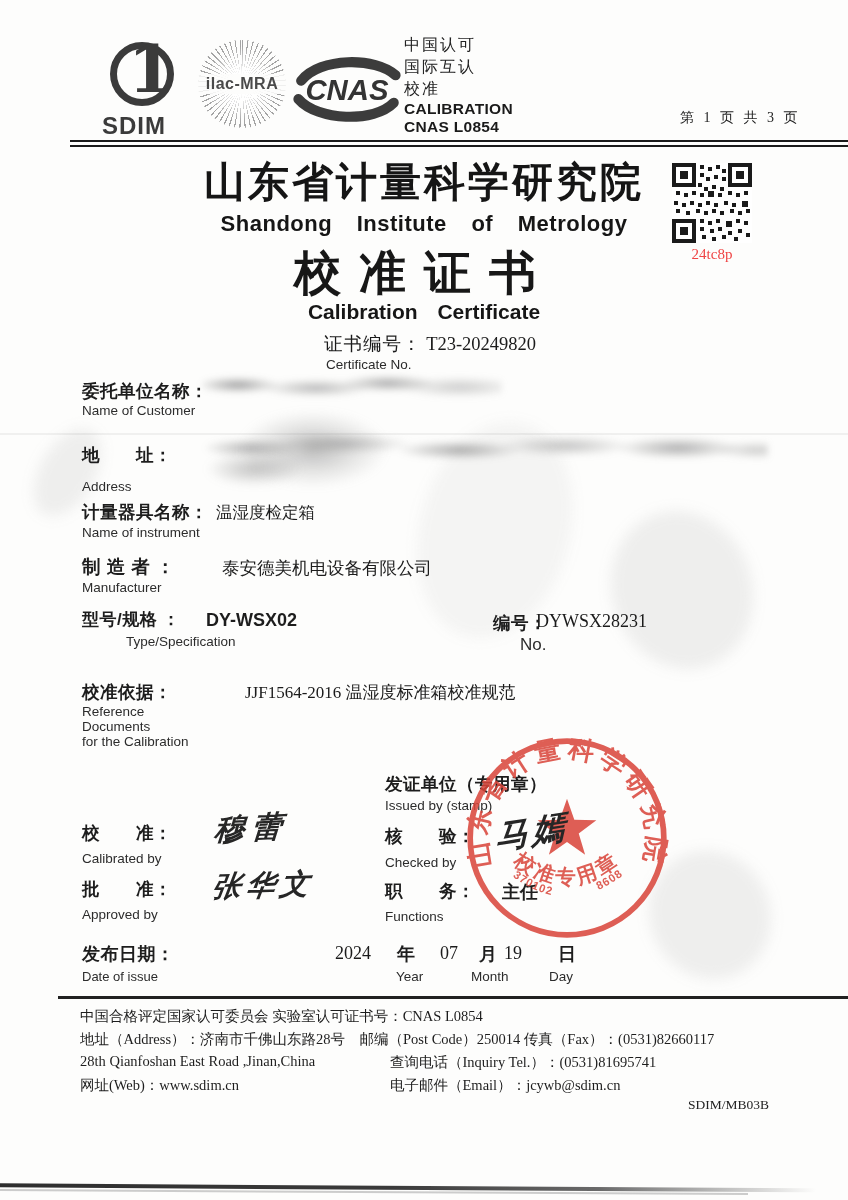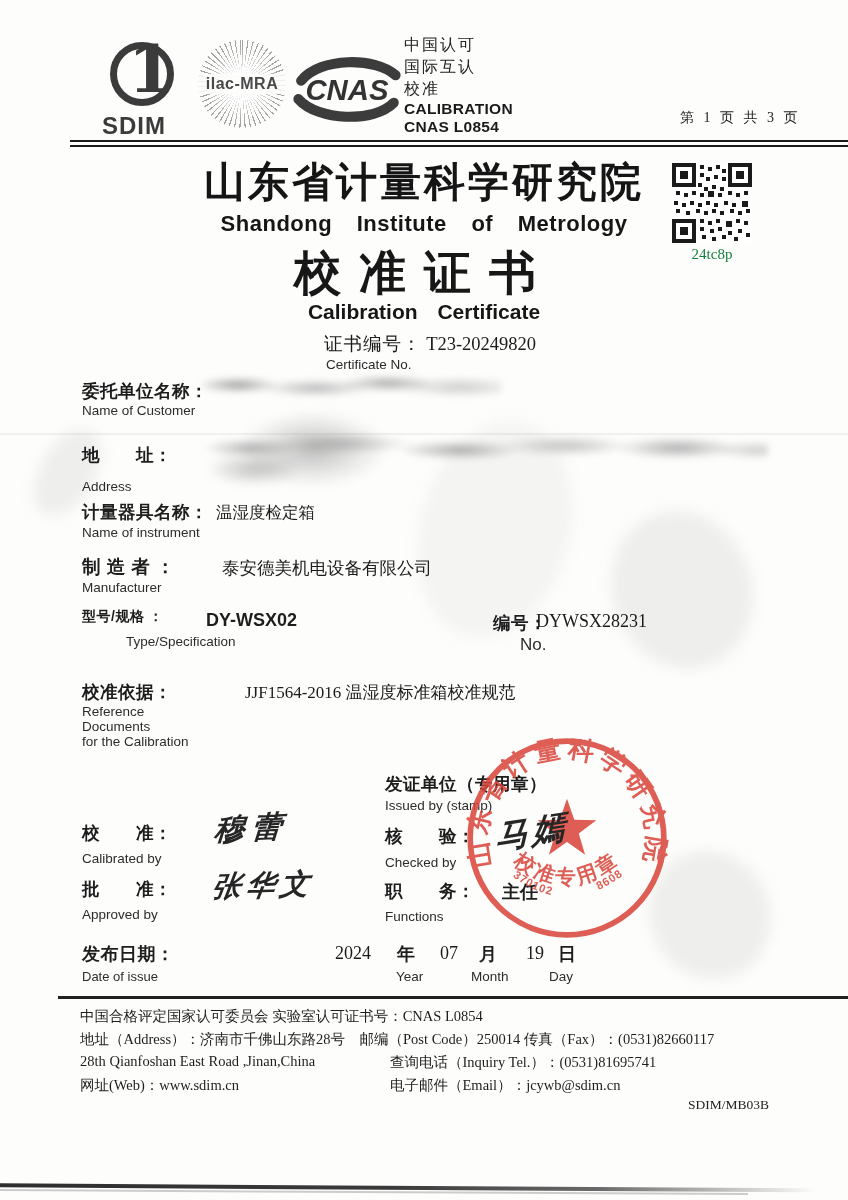--- a/index.html
+++ b/index.html
@@ -26,21 +26,21 @@
   
   .t-cn  { position:absolute; left:104px; top:155px; width:640px; text-align:center; font:600 41px "DejaVu Serif", serif; letter-spacing:3px; color:#151515; }
   .t-en  { position:absolute; left:104px; top:211px; width:640px; text-align:center; font:700 22px "Liberation Sans", sans-serif; word-spacing:18px; letter-spacing:0.5px; color:#161616; }
   .c-cn  { position:absolute; left:104px; top:242px; width:640px; text-align:center; font:800 47px "DejaVu Serif", serif; letter-spacing:18px; color:#171717; }
   .c-en  { position:absolute; left:104px; top:300px; width:640px; text-align:center; font:700 21px "Liberation Sans", sans-serif; word-spacing:14px; color:#161616; }
   .certno { position:absolute; left:324px; top:331px; font:400 18.5px "Liberation Serif", serif; color:#1b1b1b; }
   .certno .lbl { letter-spacing:1px; }
   .certno-en { position:absolute; left:326px; top:357px; font:400 13.5px "Liberation Sans", sans-serif; color:#2b2b2b; }
 
   .qr { position:absolute; left:672px; top:163px; width:80px; height:80px; }
-  .qr-caption { position:absolute; left:664px; top:246px; width:96px; text-align:center; font:400 15px "Liberation Serif", serif; color:#15803d; }
+  .qr-caption { position:absolute; left:664px; top:246px; width:96px; text-align:center; font:400 15px "Liberation Serif", serif; color:#ef4444; }
 
   
   .lbl-cjk { position:absolute; left:82px; font:700 17.5px "Liberation Sans", sans-serif; color:#1d1d1d; letter-spacing:0.5px; white-space:nowrap; }
   .sub-en  { position:absolute; left:82px; font:400 13.5px "Liberation Sans", sans-serif; color:#2c2c2c; white-space:nowrap; }
   .val-cjk { position:absolute; font:500 16.5px "Liberation Sans", sans-serif; color:#1d1d1d; white-space:nowrap; }
   .val-ser { position:absolute; font:400 18px "Liberation Serif", serif; color:#1b1b1b; white-space:nowrap; }
 
   .smudge { position:absolute; filter:blur(3px); border-radius:10px; }
   .sm-customer { left:202px; top:371px; width:300px; height:31px;
       background: radial-gradient(60px 12px at 12% 45%, rgba(70,70,70,0.50), transparent 70%),
@@ -205,21 +205,21 @@
   <div class="sub-en" style="top:479px;">Address</div>
 
   <div class="lbl-cjk" style="top:500px;">计量器具名称：</div>
   <div class="val-cjk" style="left:216px; top:502px;">温湿度检定箱</div>
   <div class="sub-en" style="top:525px;">Name of instrument</div>
 
   <div class="lbl-cjk" style="top:554px; font-size:18.5px;">制 造 者 ：</div>
   <div class="val-cjk" style="left:222px; top:556px; font-size:17.5px;">泰安德美机电设备有限公司</div>
   <div class="sub-en" style="top:580px;">Manufacturer</div>
 
-  <div class="lbl-cjk" style="top:608px; font-size:14px;">型号/规格 ：</div>
+  <div class="lbl-cjk" style="top:608px; font-size:17px;">型号/规格 ：</div>
   <div class="val-cjk" style="left:206px; top:610px; font-size:18px; font-weight:600;">DY-WSX02</div>
   <div class="sub-en" style="top:634px;margin-left:44px;">Type/Specification</div>
 
   <div class="lbl-cjk" style="left:493px; top:611px;">编号：</div>
   <div class="val-ser" style="left:536px; top:611px;">DYWSX28231</div>
   <div class="sub-en" style="left:520px; top:635px; font-size:17px;">No.</div>
 
   <div class="lbl-cjk" style="top:680px;">校准依据：</div>
   <div class="val-ser" style="left:245px; top:681px; font-size:17px;">JJF1564-2016 温湿度标准箱校准规范</div>
   <div class="sub-en" style="top:704px;">Reference</div>
@@ -266,21 +266,21 @@
   <div class="lbl-cjk" style="left:385px; top:879px;">职　　务：</div>
   <div class="val-cjk" style="left:502px; top:880px; font-weight:700; font-size:18px;">主任</div>
   <div class="sub-en" style="left:385px; top:909px;">Functions</div>
 
   <div class="lbl-cjk" style="top:942px; font-size:18px;">发布日期：</div>
   <div class="sub-en" style="top:969px; font-size:13px;">Date of issue</div>
   <div class="val-ser" style="left:335px; top:943px;">2024</div>
   <div class="lbl-cjk" style="left:397px; top:942px; font-size:18px;">年</div>
   <div class="val-ser" style="left:440px; top:943px;">07</div>
   <div class="lbl-cjk" style="left:479px; top:942px; font-size:18px;">月</div>
-  <div class="val-ser" style="left:526px; top:943px;">19</div>
+  <div class="val-ser" style="left:504px; top:943px;">19</div>
   <div class="lbl-cjk" style="left:558px; top:942px; font-size:18px;">日</div>
   <div class="sub-en" style="left:396px; top:969px;">Year</div>
   <div class="sub-en" style="left:471px; top:969px;">Month</div>
   <div class="sub-en" style="left:549px; top:969px;">Day</div>
 
   <div class="rule-bottom"></div>
   <div class="foot" style="left:80px; top:1007px;font-family:Liberation Serif, serif;">中国合格评定国家认可委员会 实验室认可证书号：CNAS L0854</div>
   <div class="foot" style="left:80px; top:1030px;">地址（Address）：济南市千佛山东路28号　邮编（Post Code）250014 传真（Fax）：(0531)82660117</div>
   <div class="foot" style="left:80px; top:1053px;">28th Qianfoshan East Road ,Jinan,China</div>
   <div class="foot" style="left:390px; top:1053px;">查询电话（Inquiry Tel.）：(0531)81695741</div>

